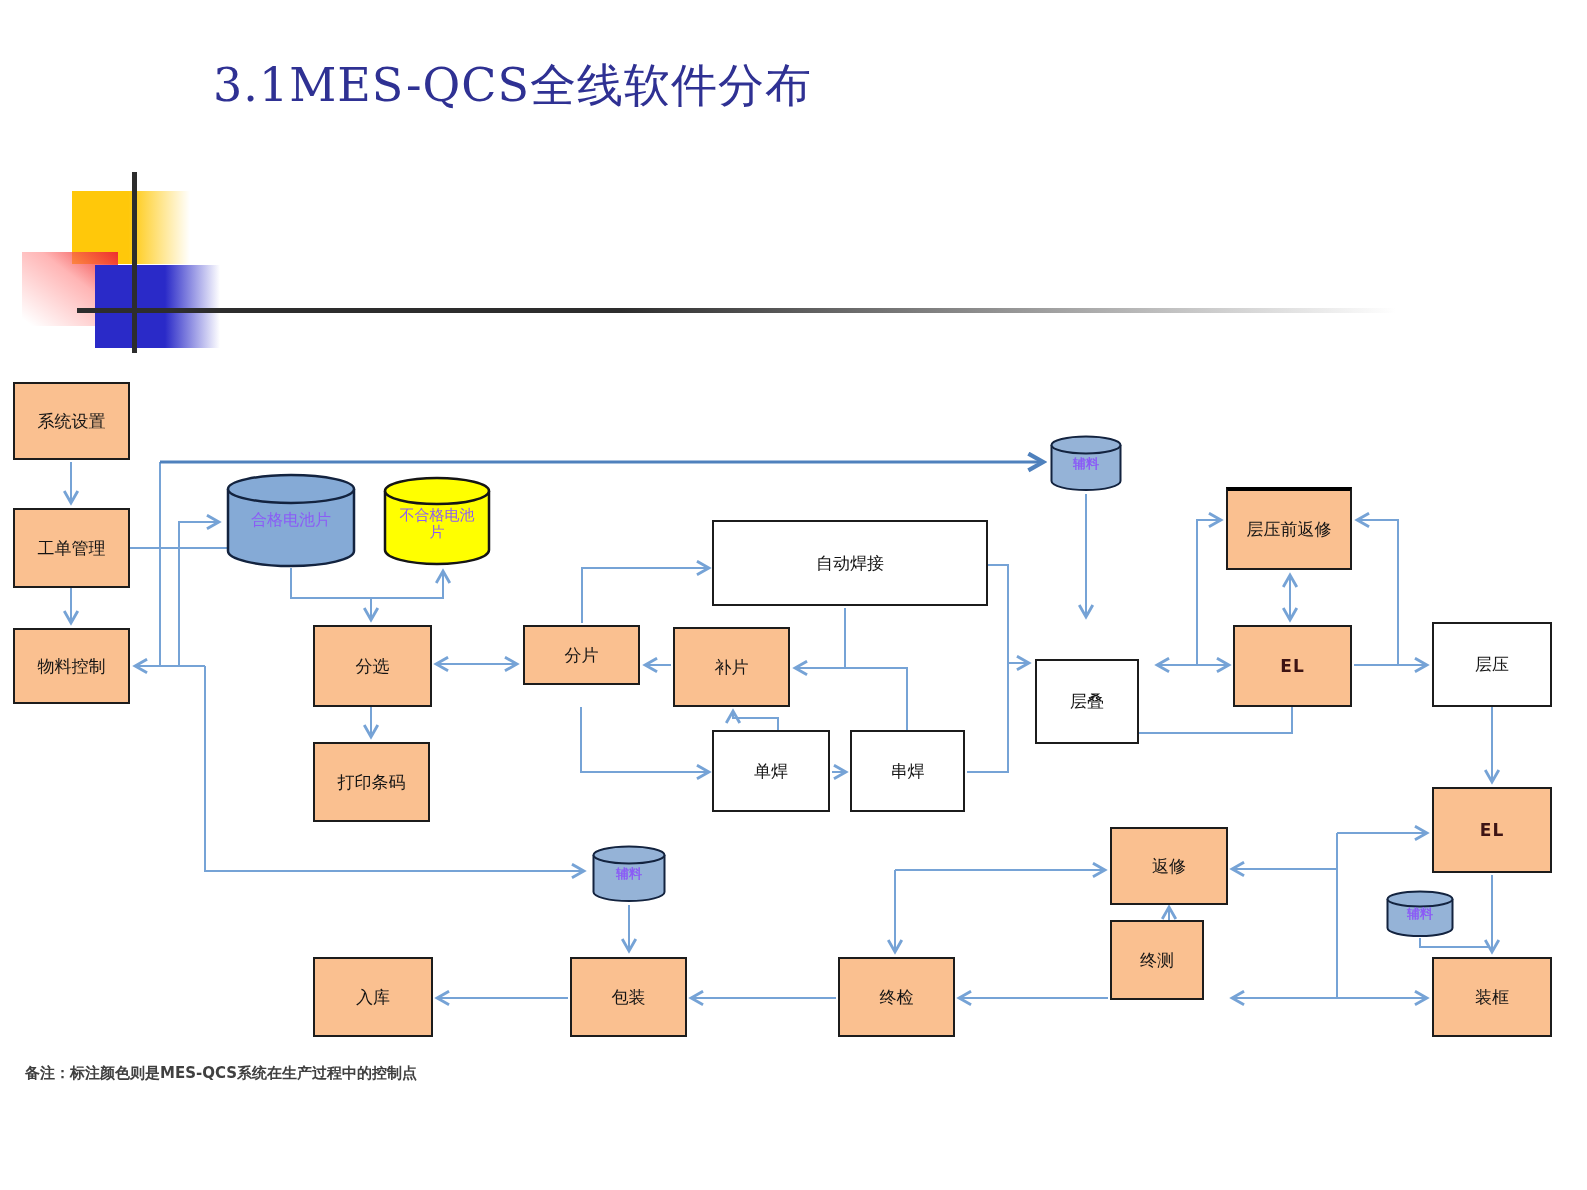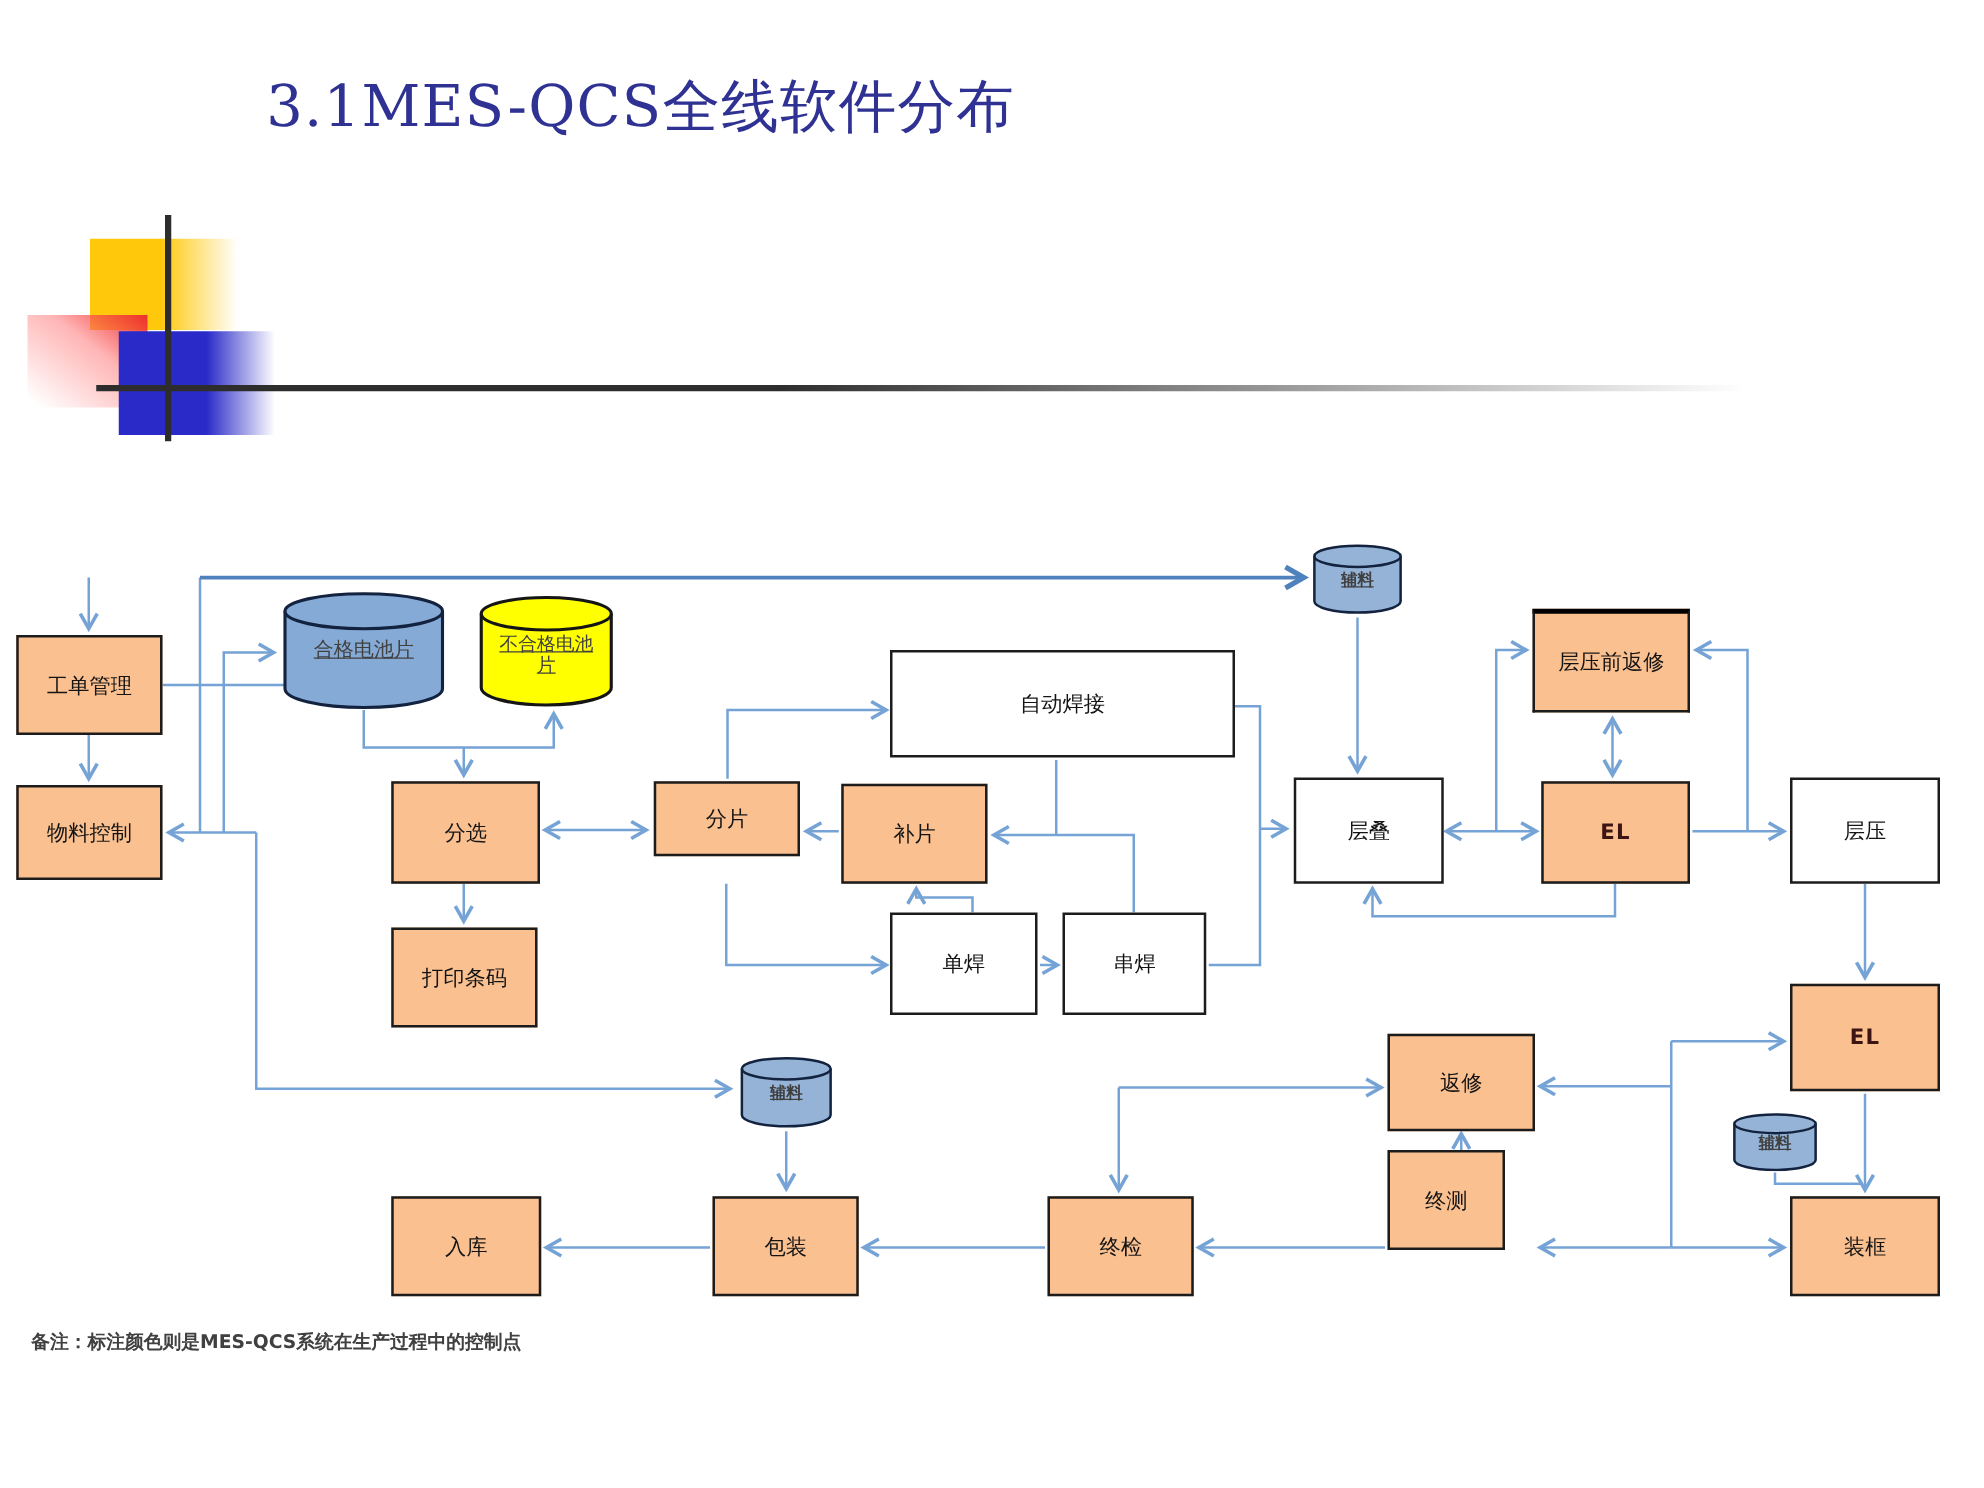--- a/index.html
+++ b/index.html
@@ -36,21 +36,21 @@
   .node.white{background:#ffffff; border:2px solid #1c1c1c;}
   .node.topbar{border-top:4px solid #000;}
   .node .lbl{pointer-events:none;}
   .el-text{color:#3d1414; font-weight:bold; letter-spacing:1px;}
   
   .cyl{position:absolute; z-index:2;}
   .cyl svg{position:absolute; left:0; top:0;}
   .cyl .lbl{
     position:absolute; left:0; right:0; top:0; bottom:0; display:flex;
     align-items:center; justify-content:center; text-align:center;
-    font-size:16px; color:#404040; z-index:3;text-decoration:underline;
+    font-size:16px; color:#8b5cf6; z-index:3;
   }
   .cyl .lbl.small{font-size:13px; font-weight:bold;}
   .cyl .lbl.wrap{font-size:15px; line-height:1.15; padding:6px 10px 0 10px;}
   
   #wires{position:absolute; left:0; top:0; z-index:1;}
 </style>
 </head>
 <body>
 
 <div id="slide">
@@ -126,20 +126,23 @@
       <path d="M895,870 V951" marker-end="url(#ah)"></path>
       <path d="M1169,908 V952" marker-start="url(#ah)" marker-end="url(#ah)"></path>
 
       <path d="M1108,998 H960" marker-end="url(#ah)"></path>
       <path d="M836,998 H692" marker-end="url(#ah)"></path>
       <path d="M568,998 H438" marker-end="url(#ah)"></path>
       <path d="M629,905 V950" marker-end="url(#ah)"></path>
     </g>
   </svg>
 
+  <div class="node orange" style="left:13px;top:382px;width:117px;height:78px">
+      <span class="lbl">系统设置</span>
+    </div>
   <div class="node orange" style="left:13px;top:508px;width:117px;height:80px">
       <span class="lbl">工单管理</span>
     </div>
   <div class="node orange" style="left:313px;top:625px;width:119px;height:82px">
       <span class="lbl">分选</span>
     </div>
 
   <div class="node orange" style="left:13px;top:628px;width:117px;height:76px">
       <span class="lbl">物料控制</span>
     </div>
@@ -155,21 +158,21 @@
 
   <div class="node white" style="left:712px;top:520px;width:276px;height:86px">
       <span class="lbl">自动焊接</span>
     </div>
   <div class="node white" style="left:712px;top:730px;width:118px;height:82px">
       <span class="lbl">单焊</span>
     </div>
   <div class="node white" style="left:850px;top:730px;width:115px;height:82px">
       <span class="lbl">串焊</span>
     </div>
-  <div class="node white" style="left:1035px;top:622px;width:120px;height:85px">
+  <div class="node white" style="left:1035px;top:659px;width:104px;height:85px">
       <span class="lbl">层叠</span>
     </div>
 
   <div class="node orange topbar" style="left:1226px;top:487px;width:126px;height:83px">
       <span class="lbl">层压前返修</span>
     </div>
   <div class="node orange" style="left:1233px;top:625px;width:119px;height:82px">
       <span class="lbl el-text">EL</span>
     </div>
   <div class="node white" style="left:1432px;top:622px;width:120px;height:85px">

